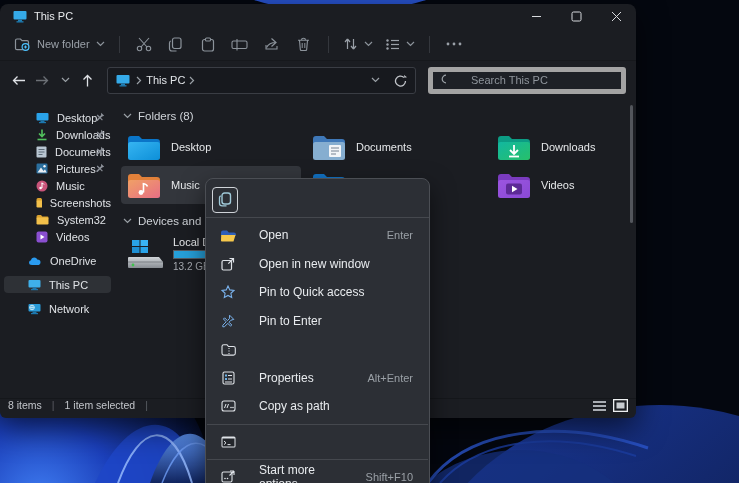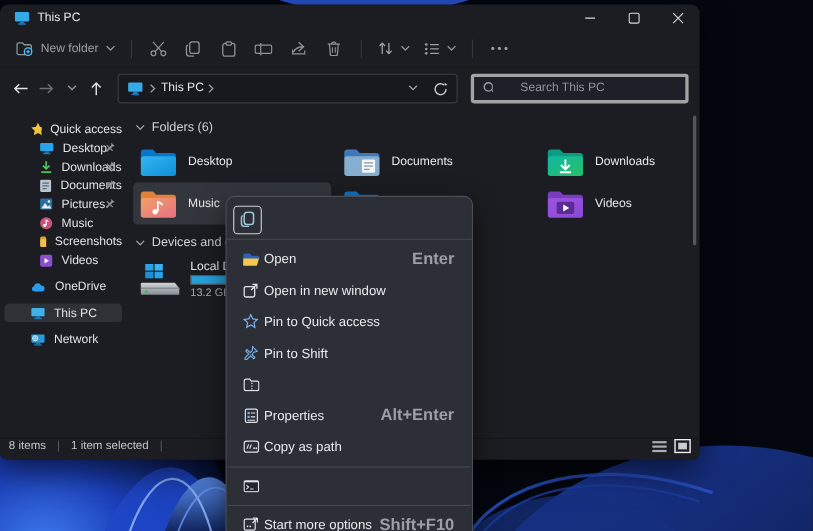--- a/index.html
+++ b/index.html
@@ -25,21 +25,21 @@
   .tsep { width:1px; height:17px; background:#34373d; margin:0 8px; }
   .ticon { width:32px; height:24px; display:flex; align-items:center; justify-content:center; }
 
   .navbar { height:38px; display:flex; align-items:center; padding:0 10px; gap:4px; flex:0 0 auto; }
   .navbtn { width:26px; height:24px; display:flex; align-items:center; justify-content:center; color:#dfe2e6; }
   .navbtn.dim { color:#6c7076; }
   .addrbox { height:27px; width:420px; margin-left:6px; background:#17191e; border:1px solid #3a3d44;
     border-radius:3px; display:flex; align-items:center; padding:0 8px; }
   .addrbox .crumb { font-size:11px; color:#e2e5e9; margin:0 4px; }
   .addrbox .spacer { flex:1; }
-  .searchbox { height:27px; width:198px; margin-left:8px; background:#1d2026; border:3px solid #a3a3a3;
+  .searchbox { height:27px; width:198px; margin-left:8px; background:#1d2026; border:5px solid #a3a3a3;
     border-radius:3px; display:flex; align-items:center; padding:0 8px; gap:25px; }
   .searchbox input { background:transparent; border:none; outline:none; color:#b6bac0; font-size:11px;
     width:150px; font-family:"Liberation Sans","DejaVu Sans",sans-serif; }
   .searchbox input::placeholder { color:#8f959c; }
 
   .body-row { flex:1; display:flex; min-height:0; position:relative; }
 
   
   .sidebar { width:115px; flex:0 0 auto; padding-top:10px; font-size:11px; }
   .sb-group { margin-bottom:7px; }
@@ -73,23 +73,23 @@
   .sb-views { margin-left:auto; display:flex; gap:6px; align-items:center; }
 
   
   .ctx { position:absolute; left:205px; top:178px; width:225px; height:330px; z-index:5;
     background:#2c2f35; border:1px solid #4b4e54; border-radius:8px;
     box-shadow:0 10px 24px rgba(0,0,0,.55); padding-top:5px; }
   .ctx-iconbar { height:31px; display:flex; align-items:center; padding:0 6px; }
   .ctx-iconbtn { width:26px; height:26px; border:1px solid #cfd3d8; border-radius:4px;
     display:flex; align-items:center; justify-content:center; }
   .ctx-bar-sep { height:1px; background:#45484e; margin:2px 0 3px; }
-  .ctx-item { height:28.5px; display:flex; align-items:center; padding:0 12px 0 10px; gap:4px;
+  .ctx-item { height:28.5px; display:flex; align-items:center; padding:0 12px 0 10px; gap:23px;
     font-size:12px; color:#e8ebee; border-radius:4px; margin:0 4px; }
-  .ctx-item .sc { margin-left:auto; font-size:15px; color:#9aa0a6;font-weight:bold; }
+  .ctx-item .sc { margin-left:auto; font-size:11px; color:#9aa0a6; }
   .ctx-sep { height:1px; background:#45484e; margin:3px 1px; }
   .mi { width:16px; display:flex; justify-content:center; flex:0 0 auto; }
 </style>
 </head>
 <body>
 
 <div id="stage">
 
   <svg id="wallpaper" viewBox="0 0 739 483">
     <defs>
@@ -281,26 +281,20 @@
             <line x1="8" y1="8" x2="11.3" y2="11.3" stroke="#9aa0a6" stroke-width="1.2"></line>
           </svg>
         <input type="text" placeholder="Search This PC" style="">
       </div>
     </div>
 
     <div class="body-row">
 
       <div class="sidebar">
         <div class="sb-group">
-          <div class="sb-item">
-            <svg width="13" height="13">
-                <path d="M6.5 0.5 L8.3 4.3 12.5 4.9 9.5 7.8 10.2 12 6.5 10 2.8 12 3.5 7.8 0.5 4.9 4.7 4.3 Z" fill="#f2c43c"></path>
-              </svg>
-            <span class="sb-lab">Quick access</span>
-          </div>
           <div class="sb-item child">
             <svg width="13" height="12">
                 <rect x="0.5" y="1" width="12" height="7.5" rx="1" fill="#2aa3ea"></rect>
                 <rect x="4.5" y="8.5" width="4" height="1.7" fill="#1c77ad"></rect>
                 <rect x="3" y="10" width="7" height="1.2" fill="#1c77ad"></rect>
               </svg>
             <span class="sb-lab">Desktop</span>
             <svg class="pin" width="10" height="10">
                 <path d="M6.2 0.8 L9.2 3.8 L7.2 4.4 L5.8 5.8 L7.8 7.8 L7 8.6 L5 6.6 L2.6 9 L1.4 9 L1.4 7.8 L3.8 5.4 L1.8 3.4 L2.6 2.6 L4.6 4.6 L6 3.2 Z" fill="#8c9199"></path>
               </svg>
@@ -346,20 +340,27 @@
                 <path d="M5.5 3 q2 0.2 2.5 1.5" stroke="#fff" stroke-width="1" fill="none"></path>
               </svg>
             <span class="sb-lab">Music</span>
           </div>
           <div class="sb-item child">
             <svg width="13" height="11">
                 <path d="M0.5 2.5 q0-1.5 1.5-1.5 h3 l1.3 1.5 h5 q1.2 0 1.2 1.2 v1 H0.5z" fill="#d8a02e"></path>
                 <rect x="0.5" y="3.5" width="12" height="7" rx="1.2" fill="#f2c04a"></rect>
               </svg>
             <span class="sb-lab">Screenshots</span>
+          </div>
+          <div class="sb-item child">
+            <svg width="13" height="11">
+                <path d="M0.5 2.5 q0-1.5 1.5-1.5 h3 l1.3 1.5 h5 q1.2 0 1.2 1.2 v1 H0.5z" fill="#d8a02e"></path>
+                <rect x="0.5" y="3.5" width="12" height="7" rx="1.2" fill="#f2c04a"></rect>
+              </svg>
+            <span class="sb-lab">System32</span>
           </div>
           <div class="sb-item child">
             <svg width="12" height="12">
                 <rect x="0.5" y="0.5" width="11" height="11" rx="2" fill="#8a4fd0"></rect>
                 <path d="M4.5 3.5 L8.5 6 L4.5 8.5 Z" fill="#fff"></path>
               </svg>
             <span class="sb-lab">Videos</span>
           </div>
         </div>
         <div class="sb-group">
@@ -392,21 +393,21 @@
             <span class="sb-lab">Network</span>
           </div>
         </div>
       </div>
 
       <div class="main">
         <div class="sec-head">
           <svg width="9" height="6">
               <path d="M1 1 l3.5 3.5 L8 1" fill="none" stroke="#9aa0a6" stroke-width="1.2"></path>
             </svg>
-          <span>Folders (6)</span>
+          <span>Folders (8)</span>
         </div>
         <div class="grid">
           <div class="tile">
             <svg width="34" height="28">
                 <defs>
                   <linearGradient id="fd" x1="0" y1="0" x2="1" y2="1">
                     <stop offset="0%" stop-color="#36b5f2"></stop>
                     <stop offset="100%" stop-color="#0d8fd8"></stop>
                   </linearGradient>
                 </defs>
@@ -576,21 +577,21 @@
         </span>
       <span>Pin to Quick access</span>
       <span class="sc"></span>
     </div>
     <div class="ctx-item">
       <span class="mi">
           <svg width="14" height="14">
             <path d="M8.6 1.2 L12.8 5.4 L10 6.2 L8 8.2 L10.8 11 L9.6 12.2 L6.8 9.4 L3.4 12.8 L1.8 12.8 L1.8 11.2 L5.2 7.8 L2.4 5 L3.6 3.8 L6.4 6.6 L8.4 4.6 Z" fill="none" stroke="#7ab2ec" stroke-width="1"></path>
           </svg>
         </span>
-      <span>Pin to Shift</span>
+      <span>Pin to Enter</span>
       <span class="sc"></span>
     </div>
     <div class="ctx-item">
       <span class="mi">
           <svg width="15" height="13">
             <path d="M1 3.5 q0-1.8 1.8-1.8 h3.2 l1.5 1.8 h5 q1.8 0 1.8 1.8 v5 q0 1.8-1.8 1.8 H2.8 q-1.8 0-1.8-1.8z" fill="none" stroke="#dfe3e8" stroke-width="1.1"></path>
             <path d="M8 5 v1 m0 1.5 v1 m0 1.5 v1" stroke="#dfe3e8" stroke-width="1.1"></path>
           </svg>
         </span>
       <span class="sc"></span>

